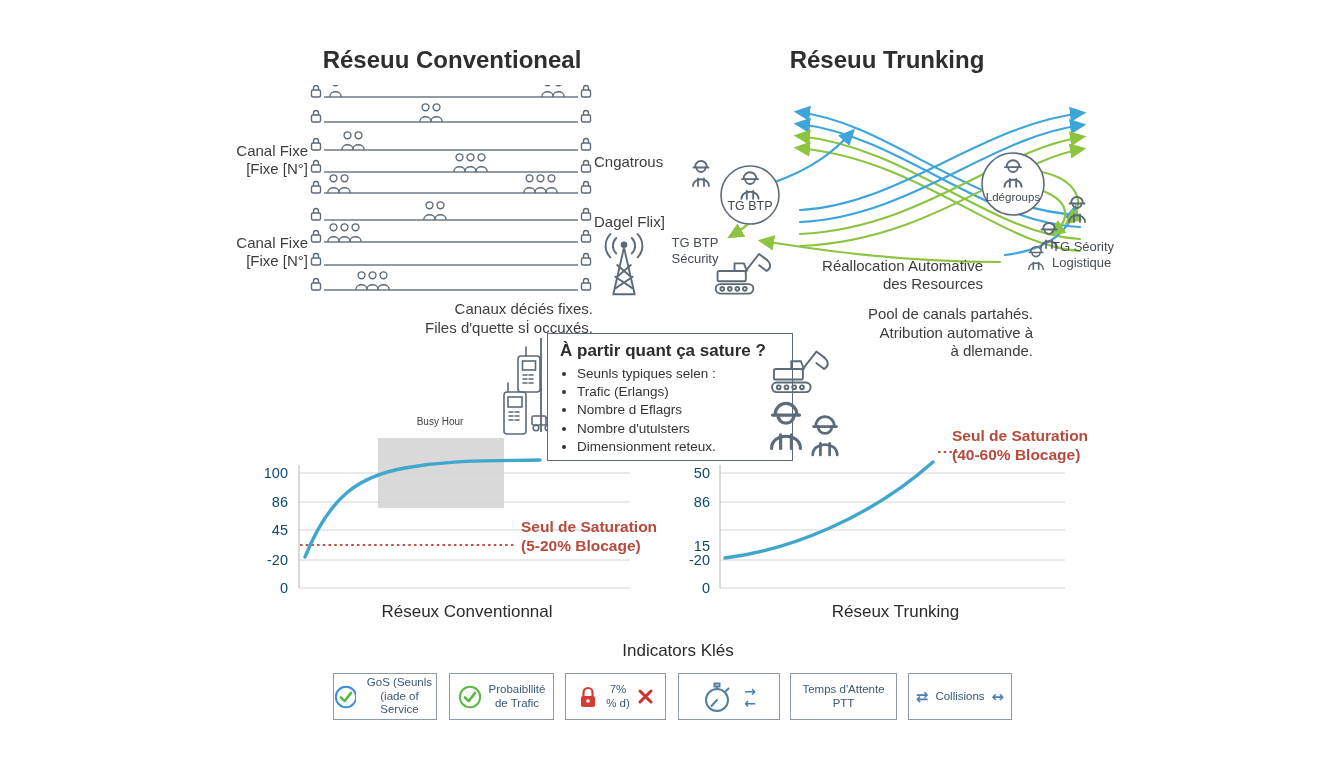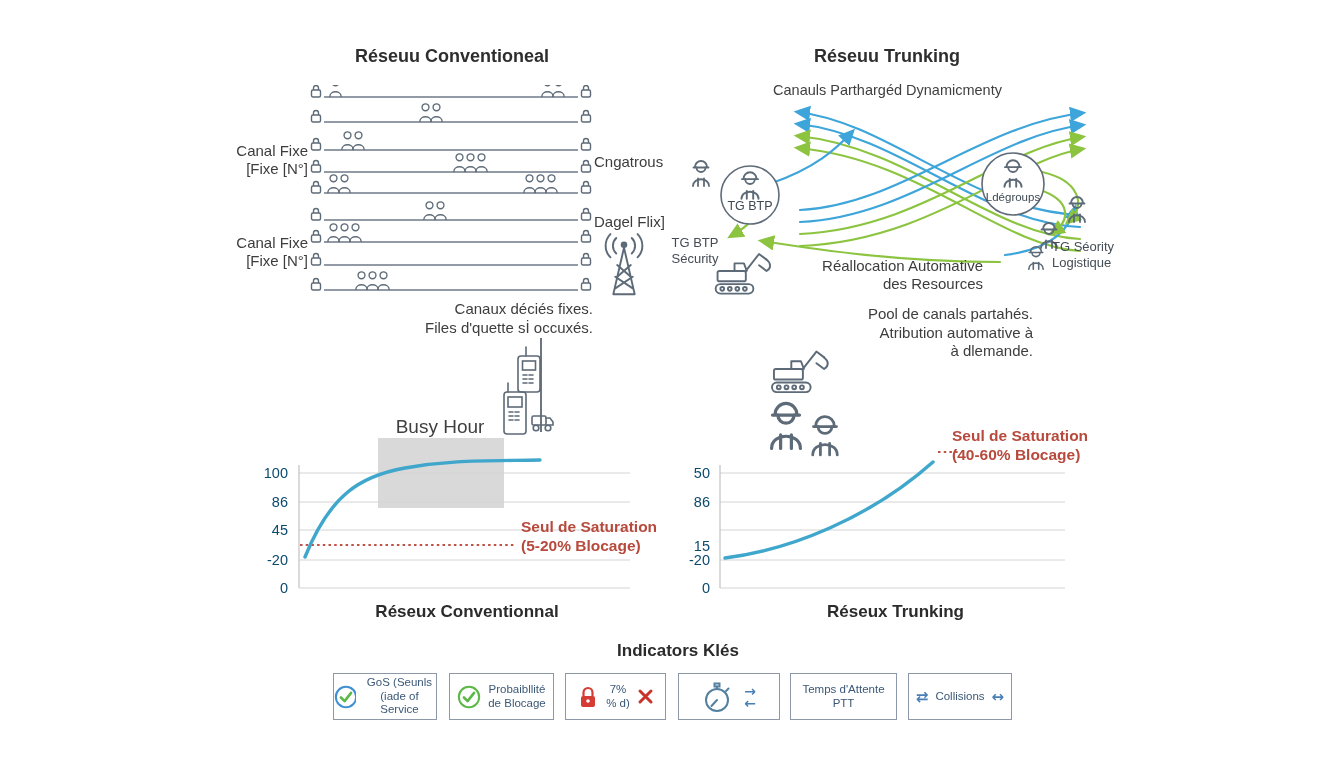--- a/index.html
+++ b/index.html
@@ -1,27 +1,27 @@
 <!DOCTYPE html>
 <html><head>
 <meta charset="utf-8">
 <style>
   html,body{margin:0;padding:0;background:#ffffff;}
   .stage{position:relative;width:1344px;height:768px;background:#ffffff;overflow:hidden;
          font-family:"Liberation Sans",sans-serif;color:#3d3d3d;}
   .abs{position:absolute;}
   .ctr{text-align:center;}
   .rt{text-align:right;}
-  .h1{font-size:18px;font-weight:bold;color:#2e2e2e;}
+  .h1{font-size:24px;font-weight:bold;color:#2e2e2e;}
   .sub{font-size:14.5px;color:#3f3f3f;}
   .lbl{font-size:15px;color:#3d3d3d;line-height:18px;}
   .cap{font-size:15px;color:#3d3d3d;line-height:19px;text-align:right;}
   .tick{font-size:14.5px;color:#0c4a6e;}
   .red{color:#b74a3c;font-weight:bold;font-size:15.5px;line-height:19px;}
-  .xtitle{font-size:17px;font-weight:bold;color:#2b2b2b;}
+  .xtitle{font-size:17px;font-weight:normal;color:#2b2b2b;}
   .smlbl{font-size:13px;color:#444c55;line-height:15.5px;}
   .circlbl{color:#3d4852;}
   .satbox{border:1.5px solid #5f6b78;background:#fff;box-sizing:border-box;padding:7px 10px 6px 12px;}
   .satbox h3{margin:0 0 4px 0;font-size:17px;color:#2c2c2c;}
   .satbox ul{margin:2px 0 0 0;padding-left:17px;}
   .satbox li{font-size:13.5px;line-height:18.2px;color:#333;}
   .ibox{position:absolute;top:673px;height:47px;border:1.4px solid #8d99a8;background:#fff;
         display:flex;align-items:center;justify-content:center;gap:7px;box-sizing:border-box;}
   .itxt{font-size:11.5px;line-height:13.5px;color:#3b5877;text-align:center;}
   .arrowcol{display:flex;flex-direction:column;line-height:12px;color:#4a7fb5;font-weight:bold;
@@ -177,21 +177,20 @@
   </div>
   <div class="abs lbl" style="left:594px;top:143px;margin-top:10px;">Cngatrous</div>
   <div class="abs lbl" style="left:594px;top:213px;">Dagel Flix]</div>
 
   <div class="abs cap ctr" style="left:348px;top:299px;width:245px;">
     <div>Canaux déciés fixes.</div>
     <div>Files d'quette sİ occuxés.</div>
   </div>
 
   <div class="abs h1 ctr" style="left:762px;top:46px;width:250px;">Réseuu Trunking</div>
-  <div class="abs sub ctr" style="left:750px;top:82px;width:275px;">Canauls Parthargéd Dynamicmenty</div>
 
   <svg class="abs" style="left:660px;top:95px;color:#5d6a77;" width="450" height="215">
     <g fill="none" stroke-width="2.2" stroke-linecap="round">
       <path d="M420,120 C310,115 230,28 138,17" stroke="#3da5d9" marker-end="url(#ab)"></path>
       <path d="M420,132 C320,127 240,40 138,29" stroke="#3da5d9" marker-end="url(#ab)"></path>
       <path d="M420,144 C330,139 250,52 138,41" stroke="#8cc440" marker-end="url(#ag)"></path>
       <path d="M420,156 C340,151 260,64 138,53" stroke="#8cc440" marker-end="url(#ag)"></path>
       <path d="M140,115 C240,110 320,30 422,18" stroke="#3da5d9" marker-end="url(#ab)"></path>
       <path d="M140,127 C250,122 330,42 422,30" stroke="#3da5d9" marker-end="url(#ab)"></path>
       <path d="M140,139 C260,134 340,54 422,42" stroke="#8cc440" marker-end="url(#ag)"></path>
@@ -253,30 +252,40 @@
       <rect x="2" y="46" width="22" height="42" rx="3"></rect>
       <rect x="6" y="51" width="14" height="10"></rect>
       <path d="M7,66 h4 M13,66 h4 M7,70 h4 M13,70 h4 M7,74 h4 M13,74 h4"></path>
       <rect x="30" y="70" width="14" height="9" rx="1.5"></rect>
       <path d="M44,72 h4 l3,4 v3 h-7"></path>
       <circle cx="34" cy="82" r="2.8"></circle>
         <circle cx="46" cy="82" r="2.8"></circle>
     </g>
   </svg>
 
+  <div class="abs satbox" style="left:547px;top:333px;width:246px;height:128px;">
+    <h3>À partir quant ça sature ?</h3>
+    <ul>
+      <li>Seunls typiques selen :</li>
+      <li>Trafic (Erlangs)</li>
+      <li>Nombre d Eflagrs</li>
+      <li>Nombre d'utulsters</li>
+      <li>Dimensionment reteux.</li>
+    </ul>
+  </div>
 
   <svg class="abs" style="left:762px;top:338px;color:#5d6a77;" width="80" height="60">
     <use href="#excavator" x="2" y="2" width="72" height="56"></use>
   </svg>
   <svg class="abs" style="left:766px;top:398px;color:#5d6a77;" width="88" height="68">
     <use href="#worker" x="0" y="0" width="40" height="54"></use>
     <use href="#worker" x="42" y="14" width="34" height="46"></use>
   </svg>
 
-  <div class="abs ctr" style="left:392px;top:416px;width:96px;font-size:19px;color:#3f3f3f;">Busy Hour</div>
+  <div class="abs ctr" style="left:392px;top:416px;width:96px;font-size:10px;color:#3f3f3f;">Busy Hour</div>
 
   <svg class="abs" style="left:295px;top:435px;" width="340" height="160">
     <rect x="83" y="3" width="126" height="70" fill="#d9d9d9"></rect>
     <g stroke="#d4d4d4" stroke-width="1">
       <line x1="4" y1="38" x2="335" y2="38"></line>
       <line x1="4" y1="67" x2="335" y2="67"></line>
       <line x1="4" y1="95" x2="335" y2="95"></line>
       <line x1="4" y1="125" x2="335" y2="125"></line>
       <line x1="4" y1="153" x2="335" y2="153"></line>
     </g>
@@ -331,21 +340,21 @@
       <div>(iade of Service</div>
     </div>
   </div>
 
   <div class="ibox" style="left:449px;width:105px;">
     <svg width="24" height="24" style="color:#5cb847;">
         <use href="#checkcircle" width="24" height="24"></use>
       </svg>
     <div class="itxt">
       <div>Probaibllité</div>
-      <div>de Blocage</div>
+      <div>de Trafic</div>
     </div>
   </div>
 
   <div class="ibox" style="left:565px;width:101px;">
     <svg width="22" height="24">
       <path d="M6.5,11 V7.5 a4.5,4.5 0 0 1 9,0 V11" stroke="#d43c34" stroke-width="2.2" fill="none"></path>
       <rect x="4" y="11" width="14" height="11" rx="2" fill="#d43c34"></rect>
       <circle cx="11" cy="16" r="1.8" fill="#ffffff"></circle>
     </svg>
     <div class="itxt">

